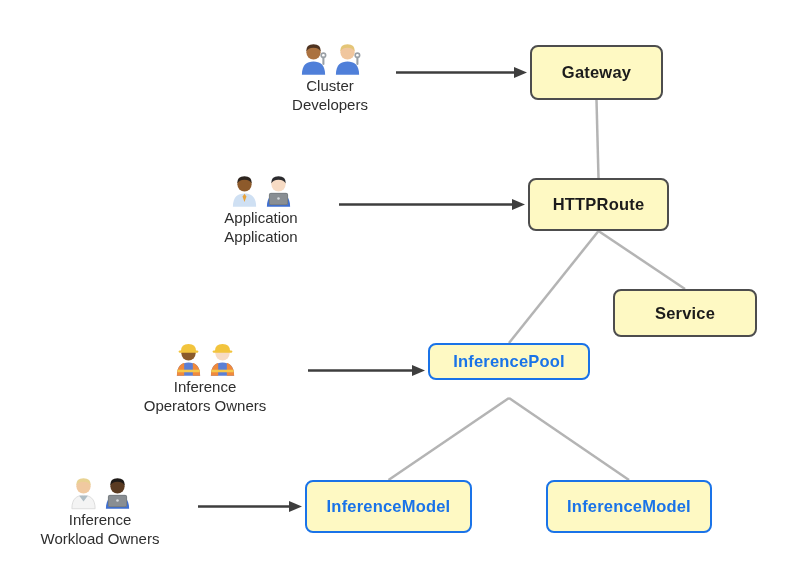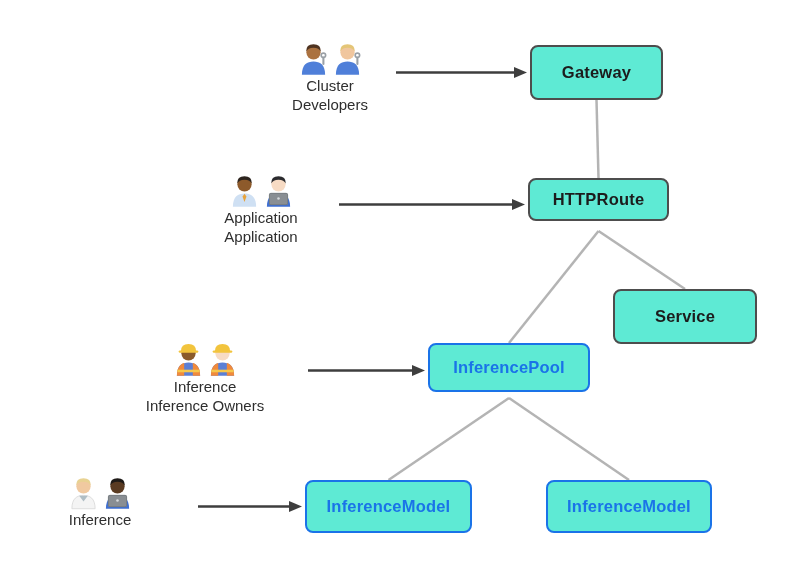--- a/index.html
+++ b/index.html
@@ -12,21 +12,21 @@
     width:800px;height:572px;
     background:var(--bg,#ffffff);
     overflow:hidden;
   }
   .edges-svg{
     position:absolute;left:0;top:0;width:800px;height:572px;
   }
   .node{
     position:absolute;
     display:flex;align-items:center;justify-content:center;
-    background:#5eead4;
+    background:#fef9c3;
     border-radius:8px;
     font-weight:bold;
     font-size:16.5px;
     letter-spacing:0.2px;
     box-sizing:border-box;
   }
   .node-dark{
     border:2.5px solid var(--dark-border,#4d4d4d);
     color:var(--dark-text,#1c1c1c);
   }
@@ -67,27 +67,27 @@
       <polygon points="512,199 525,204.5 512,210" fill="#3e3e3e"></polygon>
       <line x1="308" y1="370.5" x2="414" y2="370.5" stroke="#3e3e3e" stroke-width="2.5"></line>
       <polygon points="412,365 425,370.5 412,376" fill="#3e3e3e"></polygon>
       <line x1="198" y1="506.5" x2="291" y2="506.5" stroke="#3e3e3e" stroke-width="2.5"></line>
       <polygon points="289,501 302,506.5 289,512" fill="#3e3e3e"></polygon>
     </svg>
 
   <div class="node node-dark" style="left:530px;top:45px;width:133px;height:55px;">
     <span>Gateway</span>
   </div>
-  <div class="node node-dark" style="left:528px;top:178px;width:141px;height:43px;">
+  <div class="node node-dark" style="left:528px;top:178px;width:141px;height:53px;">
     <span>HTTPRoute</span>
   </div>
-  <div class="node node-dark" style="left:613px;top:289px;width:144px;height:55px;">
+  <div class="node node-dark" style="left:613px;top:289px;width:144px;height:48px;">
     <span>Service</span>
   </div>
-  <div class="node node-blue" style="left:428px;top:343px;width:162px;height:49px;">
+  <div class="node node-blue" style="left:428px;top:343px;width:162px;height:37px;">
     <span>InferencePool</span>
   </div>
   <div class="node node-blue" style="left:305px;top:480px;width:167px;height:53px;">
     <span>InferenceModel</span>
   </div>
   <div class="node node-blue" style="left:546px;top:480px;width:166px;height:53px;">
     <span>InferenceModel</span>
   </div>
 
   <div class="persona" style="left:245px;top:38px;">
@@ -152,21 +152,21 @@
           <path d="M4.5,40 C4.5,29.5 9.5,26 13,25.2 L13,40 Z" fill="#f08a3c"></path>
           <path d="M31.5,40 C31.5,29.5 26.5,26 23,25.2 L23,40 Z" fill="#f08a3c"></path>
           <rect x="5" y="33" width="26" height="3" fill="#f6c84c"></rect>
           <circle cx="18" cy="14" r="8.3" fill="#f7dbc4"></circle>
           <path d="M9.2,11.5 Q9.2,3.2 18,3.2 Q26.8,3.2 26.8,11.5 Z" fill="#f2c43d"></path>
           <rect x="6.6" y="10.6" width="22.8" height="2.8" rx="1.4" fill="#f2c43d"></rect>
         </svg>
       </div>
     <div class="plabel">
       <span>Inference</span>
-      <span>Inference Owners</span>
+      <span>Operators Owners</span>
     </div>
   </div>
 
   <div class="persona" style="left:15px;top:472px;">
     <div class="figs">
         <svg width="31" height="37" viewBox="0 0 36 40" xmlns="http://www.w3.org/2000/svg">
           <path d="M4.5,40 C4.5,28 10.5,24.5 18,24.5 C25.5,24.5 31.5,28 31.5,40 Z" fill="#f4f4f4" stroke="#d9d9d9" stroke-width="1"></path>
           <path d="M13,24.8 L18,31.5 L23,24.8 Z" fill="#b0bec5"></path>
           <circle cx="18" cy="14" r="8.3" fill="#f0c9a0"></circle>
           <path d="M9.6,13 Q9.2,4.6 18,4.6 Q26.8,4.6 26.4,13 Q24.5,8.6 18,8.6 Q11.5,8.6 9.6,13 Z" fill="#e8d292"></path>
@@ -175,16 +175,17 @@
           <path d="M4.5,40 C4.5,28 10.5,24.5 18,24.5 C25.5,24.5 31.5,28 31.5,40 Z" fill="#3f6fd1"></path>
           <circle cx="18" cy="14" r="8.3" fill="#5a3b22"></circle>
           <path d="M9.6,13 Q9.2,4.6 18,4.6 Q26.8,4.6 26.4,13 Q24.5,8.6 18,8.6 Q11.5,8.6 9.6,13 Z" fill="#1e1a17"></path>
           <rect x="7" y="24" width="22" height="14" rx="2" fill="#898e93"></rect>
           <rect x="7.4" y="24.4" width="21.2" height="13.2" rx="1.8" fill="none" stroke="#6f7479" stroke-width="0.8"></rect>
           <circle cx="18" cy="30.5" r="1.5" fill="#d6d9dc"></circle>
         </svg>
       </div>
     <div class="plabel">
       <span>Inference</span>
+      <span>Workload Owners</span>
     </div>
   </div>
 
 </div>
 
 </body></html>

